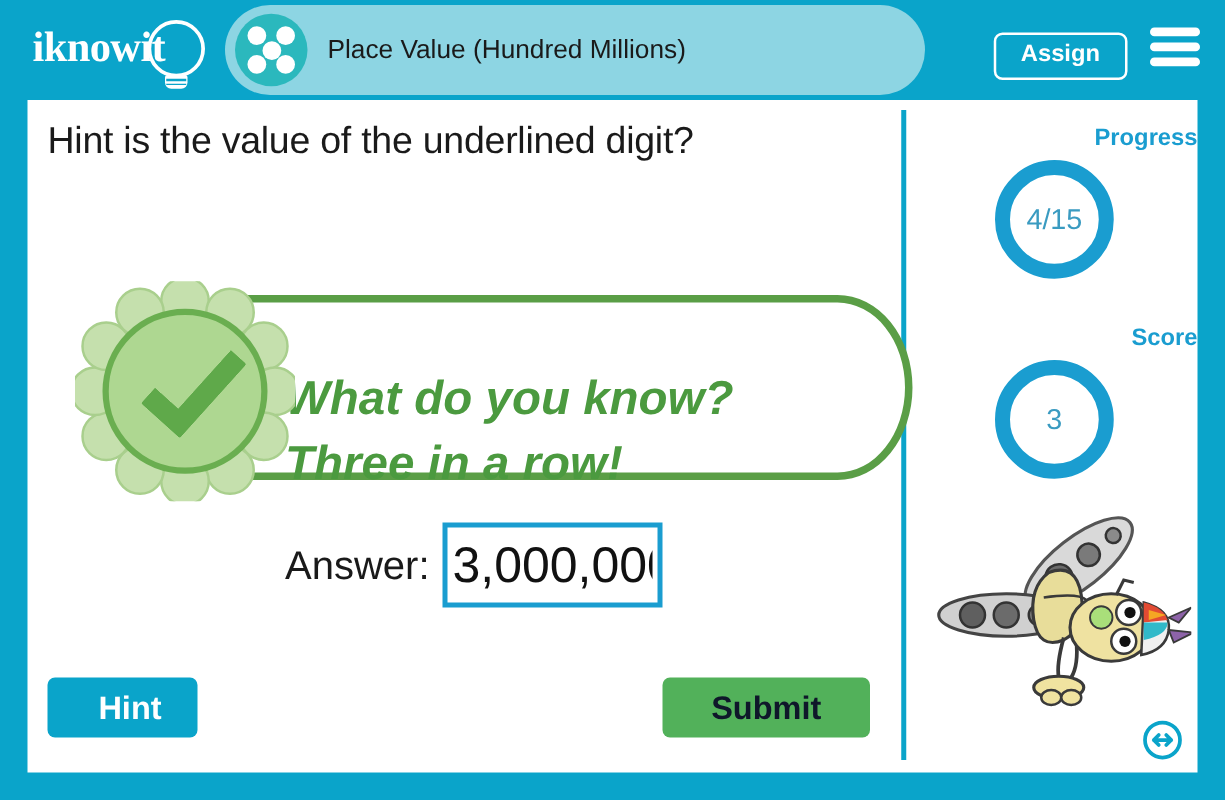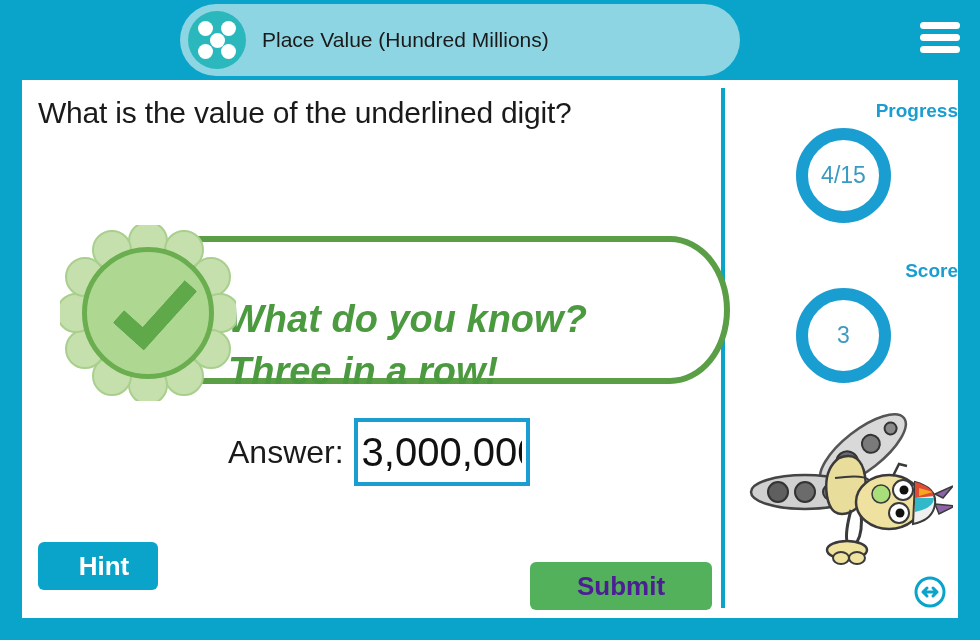--- a/index.html
+++ b/index.html
@@ -182,26 +182,25 @@
     position: absolute; left: 16px; top: 462px;
     width: 120px; height: 48px;
     background: #0aa4ca; color: #ffffff;
     border: none; border-radius: 6px;
     font-size: 26px; font-weight: bold; cursor: pointer;
     font-family: "Liberation Sans", sans-serif;
     padding-left: 12px;
   }
   #submit-button {
     position: absolute; left: 508px; top: 462px;
-    width: 182px; height: 48px;
-    background: #52b15a; color: #4c1d95;
+    width: 166px; height: 48px;
+    background: #52b15a; color: #0f172a;
     border: none; border-radius: 6px;
     font-size: 26px; font-weight: bold; cursor: pointer;
     font-family: "Liberation Sans", sans-serif;
-    margin-top: 20px;
   }
 
   
   #sidebar {
     position: absolute; left: 707px; top: 0;
     width: 229px; height: 538px;
   }
   .stat-label {
     text-align: right; font-size: 19px; font-weight: bold;
     color: #1a9dd0; font-family: "Liberation Sans", sans-serif;
@@ -222,45 +221,51 @@
     width: 32px; height: 32px; cursor: pointer;
   }
 </style>
 </head>
 <body>
 
 <div id="app">
 
   <div id="header">
 
+    <div id="logo">
+      <div id="logo-text">iknowit</div>
+      <div id="logo-bulb"></div>
+      <div id="logo-bulb-base"></div>
+    </div>
 
     <div id="title-pill">
       <div id="subject-icon">
         <i></i>
           <i></i>
           <i></i>
           <i></i>
           <i></i>
       </div>
       <div id="lesson-title">Place Value (Hundred Millions)</div>
     </div>
 
+    <button id="assign-button">Assign</button>
 
     <div id="menu-button">
       <span></span>
         <span></span>
         <span></span>
     </div>
   </div>
 
   <div id="card">
 
     <div id="divider"></div>
 
-    <div id="question-text">What is the value of the underlined digit?</div>
+    <div id="question-text">Hint is the value of the underlined digit?</div>
 
     <div id="number-display">38,948,193</div>
 
     <div id="feedback">
       <div id="feedback-bubble"></div>
       <div id="feedback-lines">
         <div>What do you know?</div>
         <div>Three in a row!</div>
       </div>
       <div id="badge">

